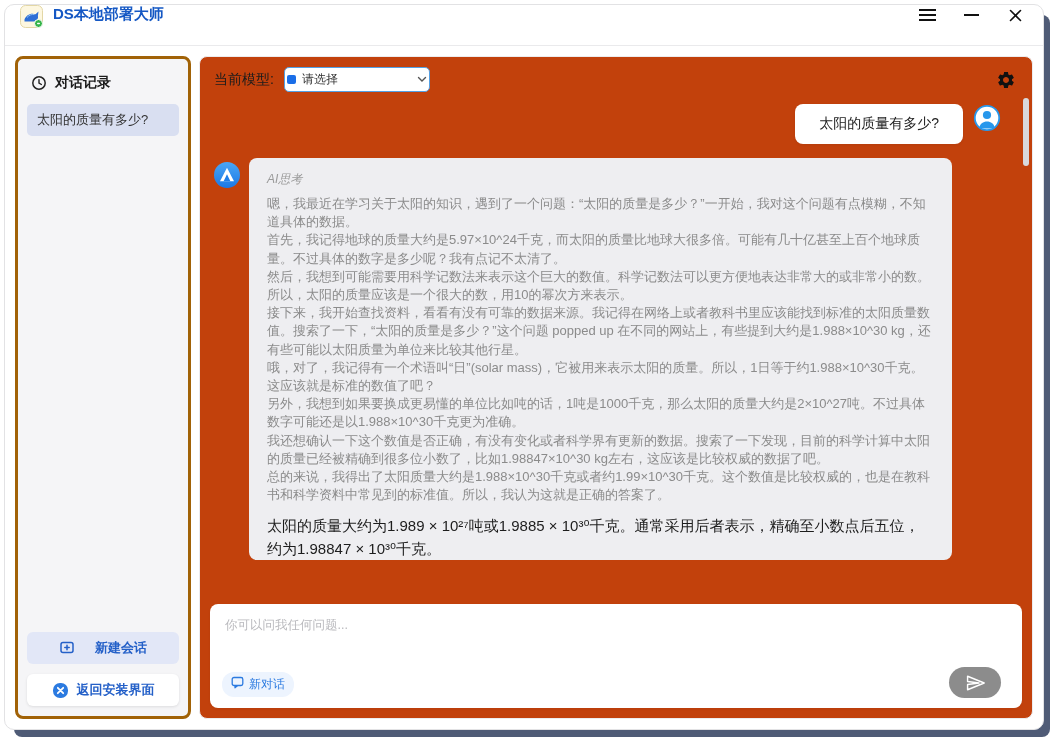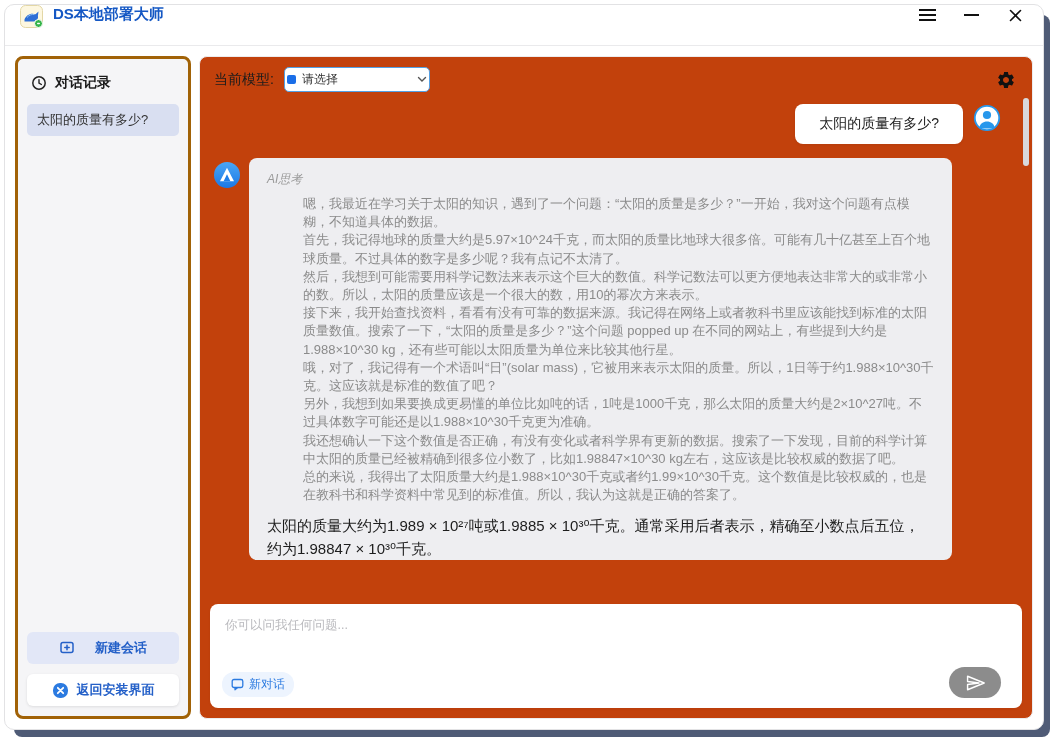--- a/index.html
+++ b/index.html
@@ -63,33 +63,33 @@
   .user-bubble { background: #fff; border-radius: 8px; padding: 11px 24px;
     font-size: 14px; color: #222; box-shadow: 0 1px 3px rgba(0,0,0,0.07); }
   .avatar { width: 28px; height: 28px; flex: 0 0 28px; }
 
   .ai-row { display: flex; align-items: flex-start; gap: 9px;
     padding-right: 66px; margin-top: 14px; }
   .ai-avatar { width: 26px; height: 26px; flex: 0 0 26px; margin-top: 4px; }
   .ai-bubble { flex: 1; background: #eeeef1; border-radius: 8px;
     padding: 13px 18px 0; min-width: 0; }
   .ai-thinking-title { font-size: 12px; font-style: italic; color: #9a9a9a; margin-bottom: 7px; }
-  .ai-think p { font-size: 13px; line-height: 18.2px; color: #8b8b8b; margin-left: 36px; }
+  .ai-think p { font-size: 13px; line-height: 18.2px; color: #8b8b8b; }
   .ai-answer { margin-top: 10px; font-size: 15px; line-height: 23px; color: #1d1d1d; }
 
   
   .input-card { margin: 10px 10px 10px; height: 104px; flex: 0 0 104px;
     background: #fff; border-radius: 8px; position: relative;
     box-shadow: 0 1px 3px rgba(0,0,0,0.05); }
   .input-textarea { position: absolute; left: 6px; top: 6px; width: calc(100% - 12px);
     height: 56px; border: none; outline: none; resize: none; background: transparent;
     font-family: inherit; font-size: 12.5px; color: #333; padding: 7px 9px; }
   .input-textarea::placeholder { color: #b9b9bd; }
   .new-chat-chip { position: absolute; left: 12px; bottom: 11px; display: flex;
-    align-items: center; gap: 5px; padding: 4px 9px; background: #edf4fe;
+    gap: 5px; padding: 4px 9px; background: #edf4fe;
     border-radius: 12px; color: #2b7ae0; font-size: 12px; cursor: pointer; }
   .send-btn { position: absolute; right: 21px; bottom: 10px; width: 52px; height: 31px;
     background: #8c8c8c; border-radius: 16px; display: flex; align-items: center;
     justify-content: center; cursor: pointer; }
 </style>
 </head>
 <body>
 
 <div class="window">
 

